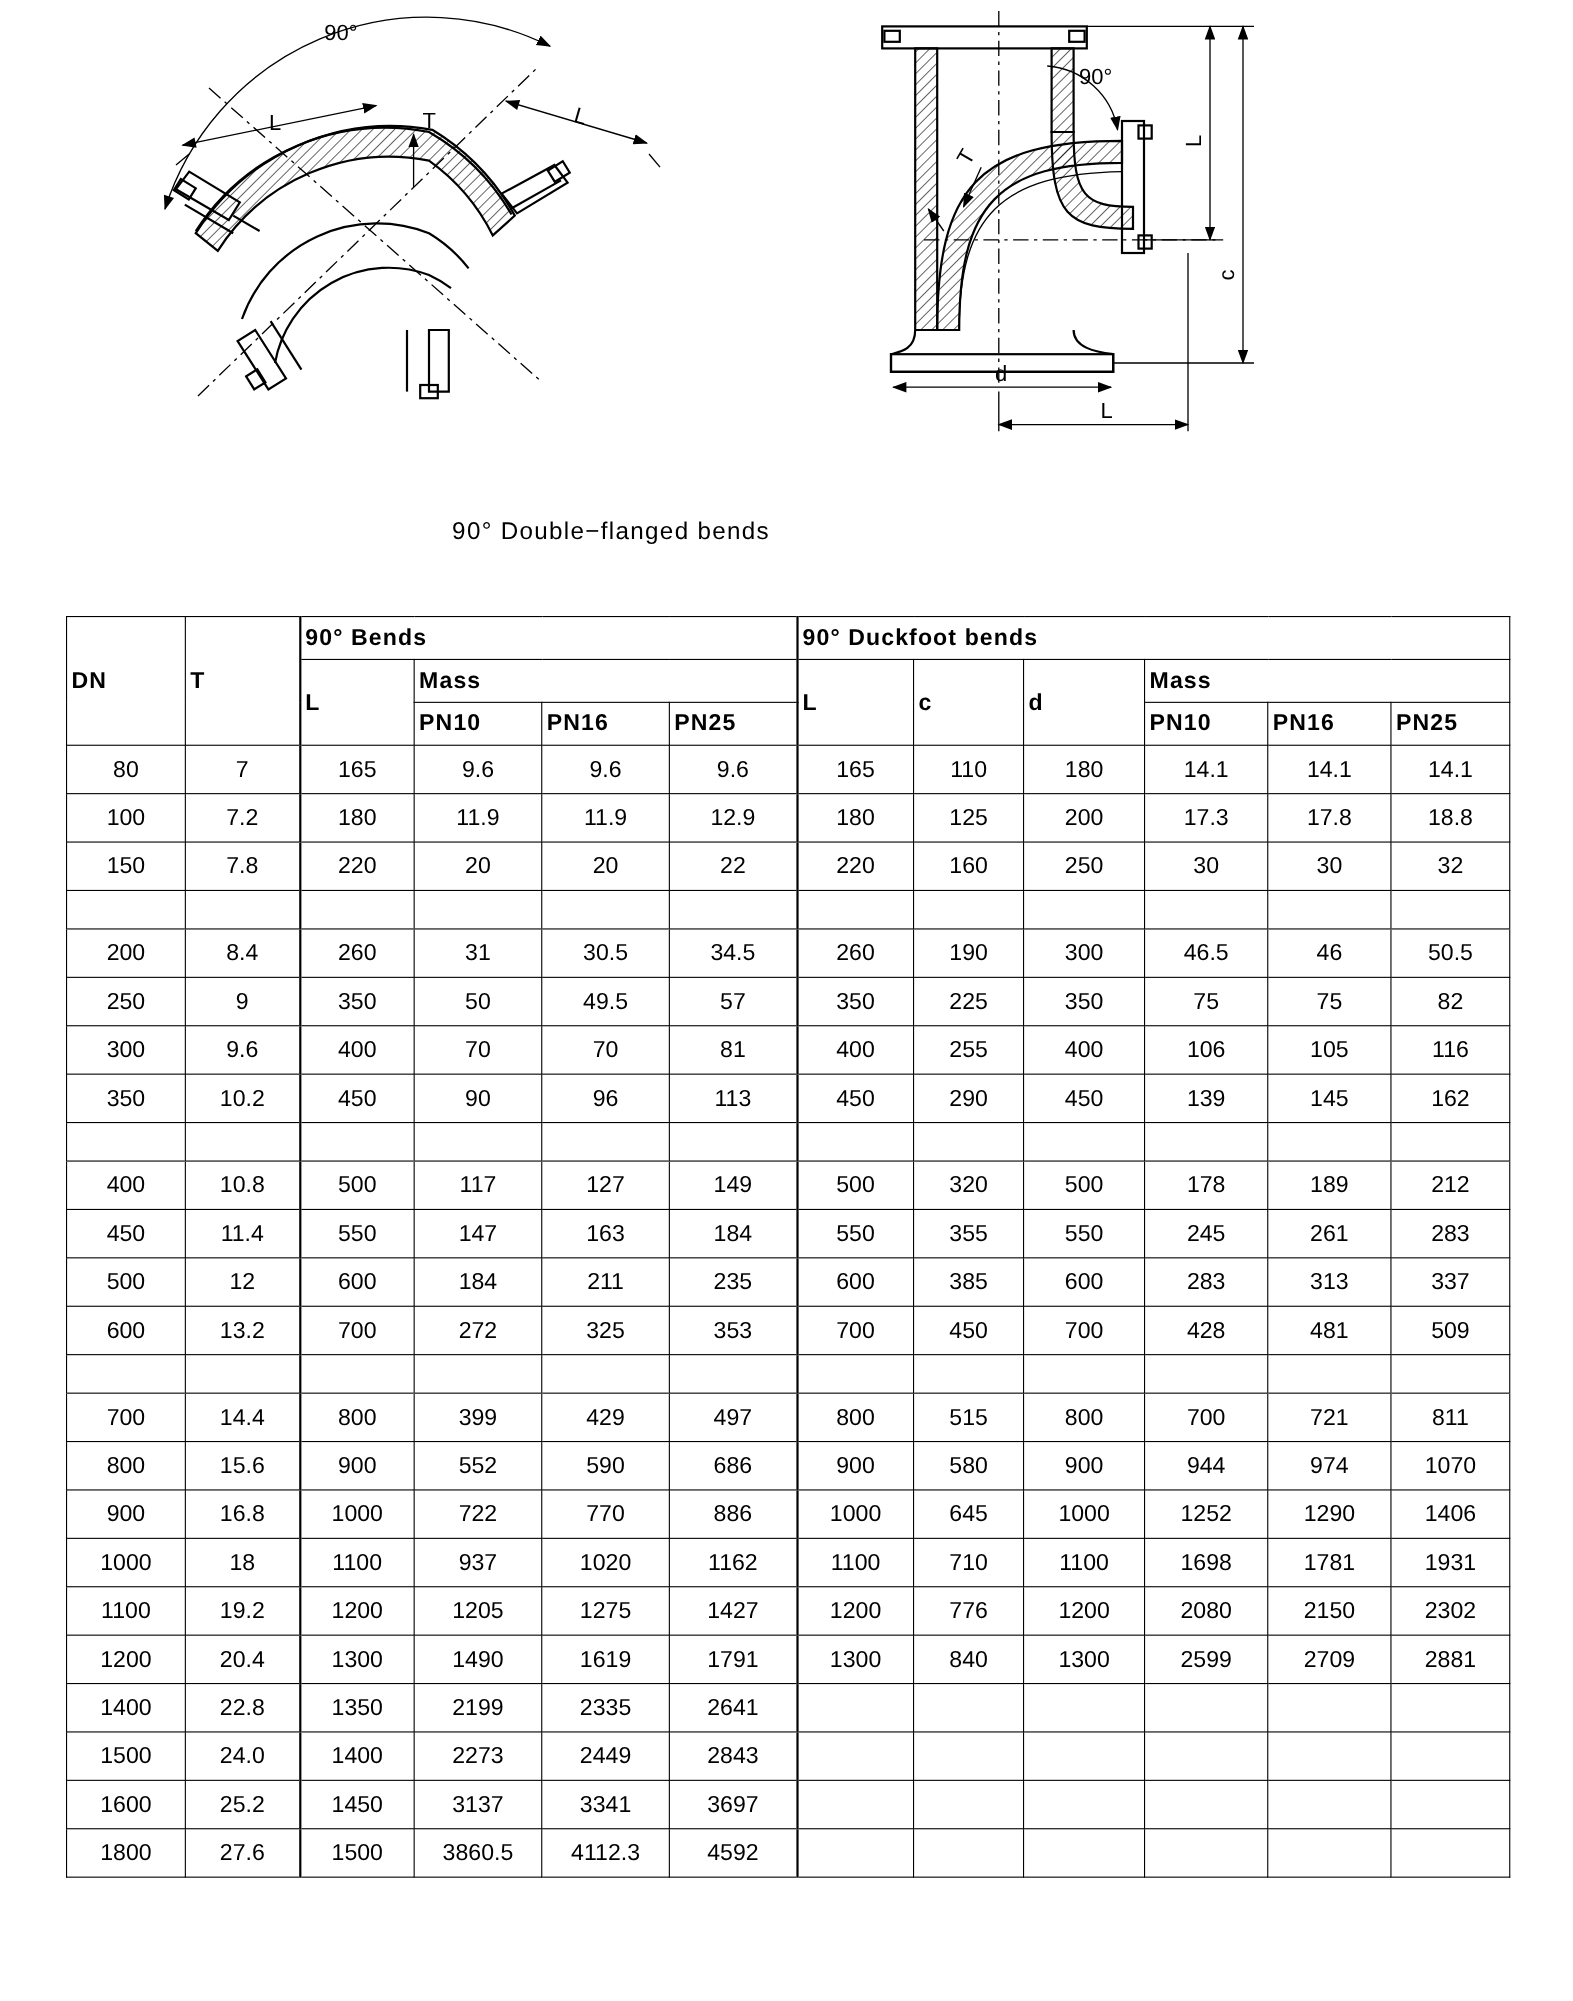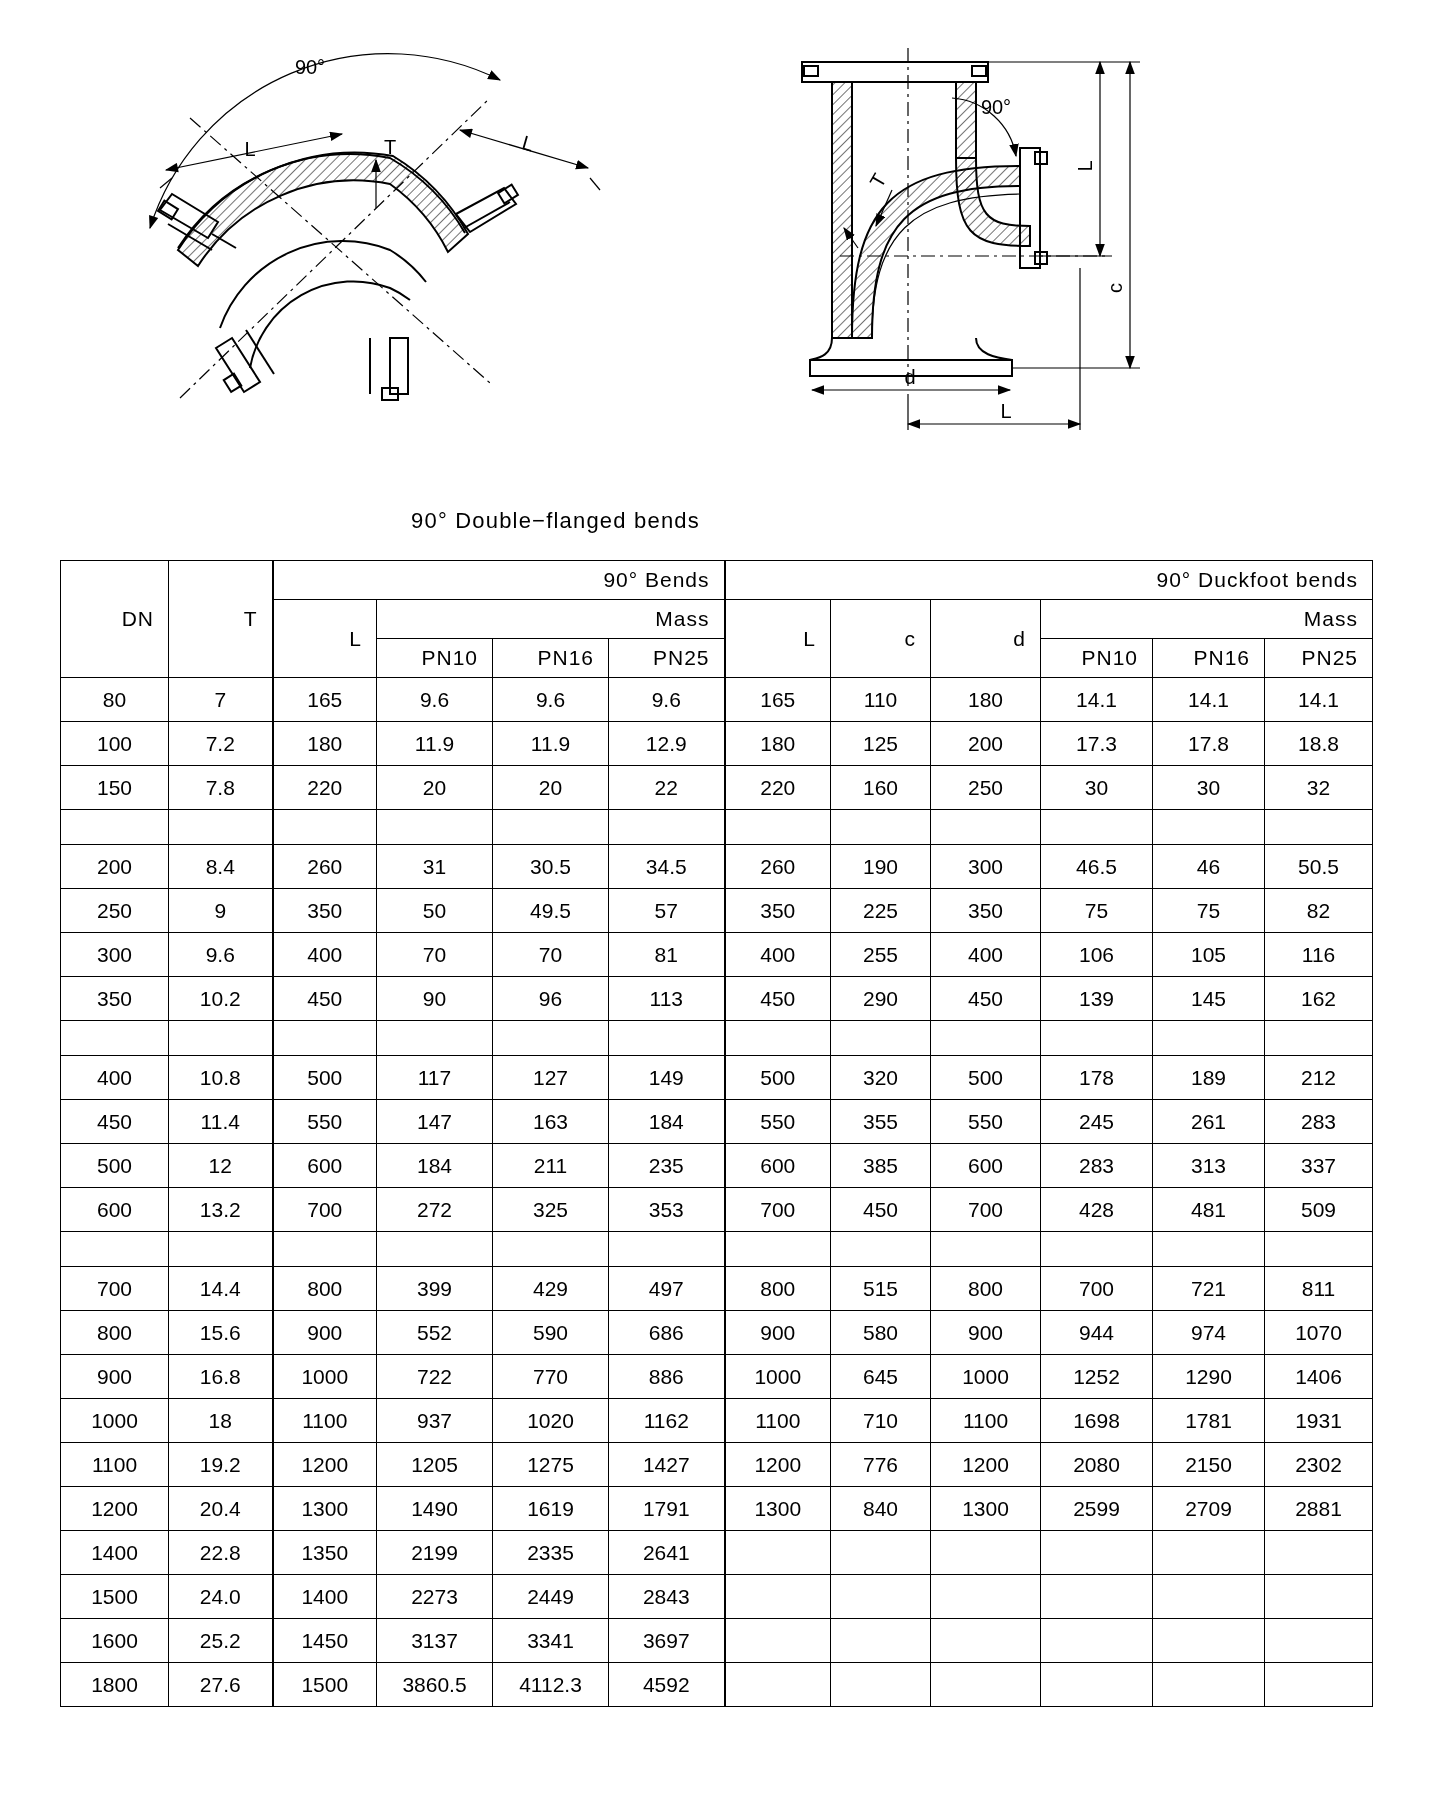--- a/index.html
+++ b/index.html
@@ -25,21 +25,20 @@
 
   
   .figures {
     position: relative;
     height: 520px;
     width: 100%;
   }
   .figure {
     position: absolute;
     top: 0;
-    margin-top: 38px;
   }
   .figure.left  { left: 60px;  width: 640px; }
   .figure.right { left: 780px; width: 580px; }
 
   .fig-caption {
     position: absolute;
     top: 470px;
     width: 100%;
     text-align: right;
     font-size: 22px;
@@ -58,23 +57,23 @@
     border-collapse: collapse;
     width: 1312px;
     table-layout: fixed;
     font-size: 21px;
     background: #fff;
   }
   table.spec, table.spec th, table.spec td {
     border: 1.6px solid #000;
   }
   table.spec th {
-    font-weight: normal;
-    text-align: right;
-    padding: 7px 14px;
+    font-weight: bold;
+    text-align: left;
+    padding: 7px 4px;
     letter-spacing: 1px;
   }
   table.spec td {
     text-align: center;
     padding: 5px 2px;
     height: 33px;
   }
 
   
   tr.gap td { height: 22px; border-top: none; border-bottom: none; }

